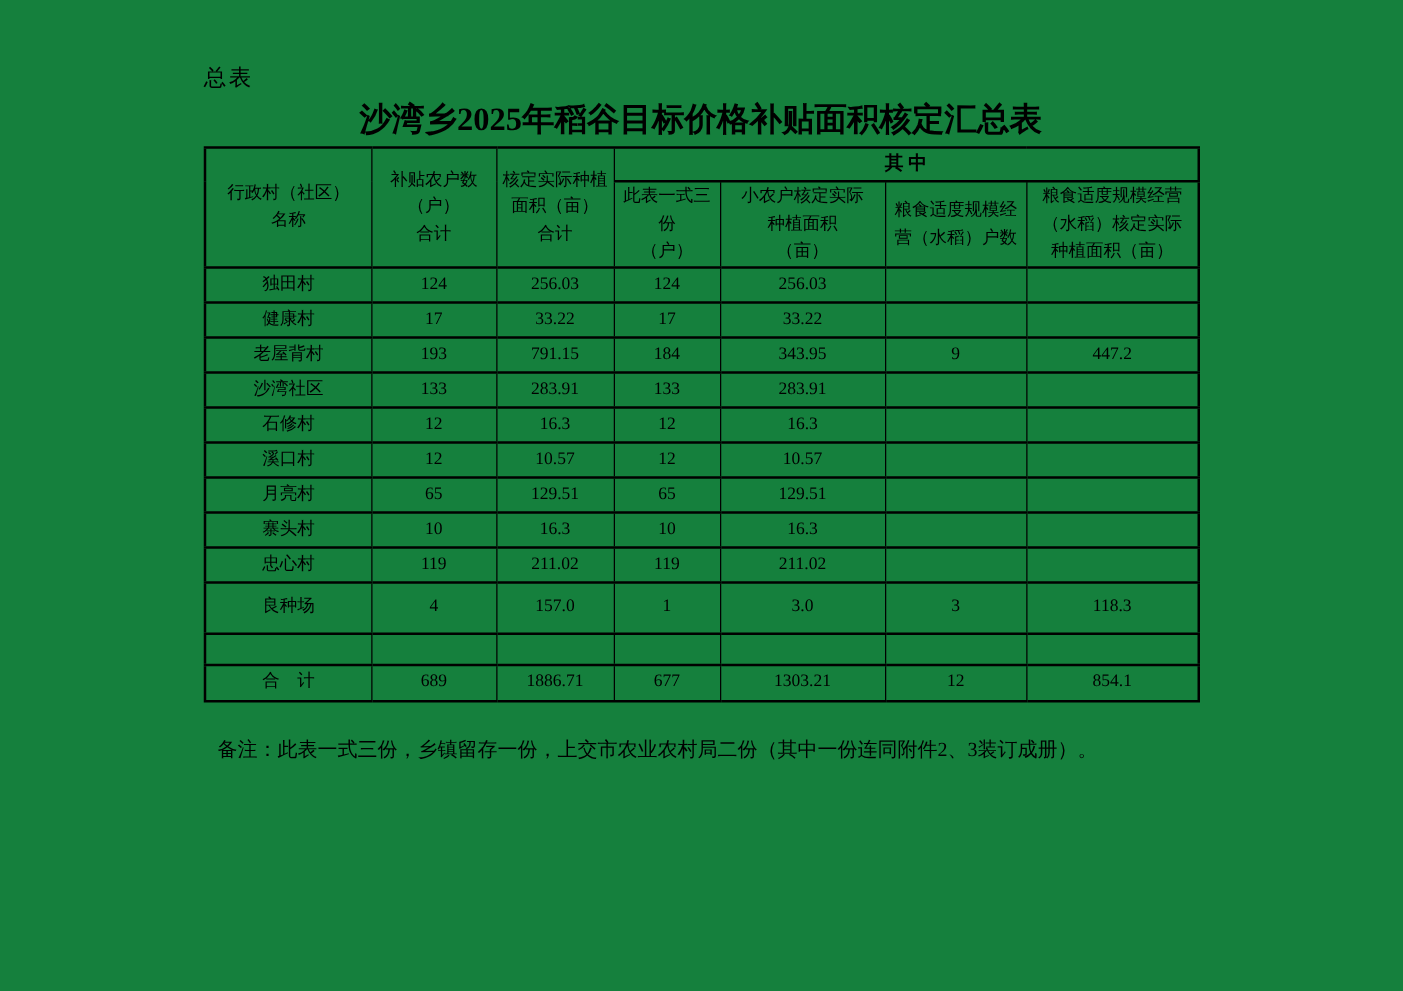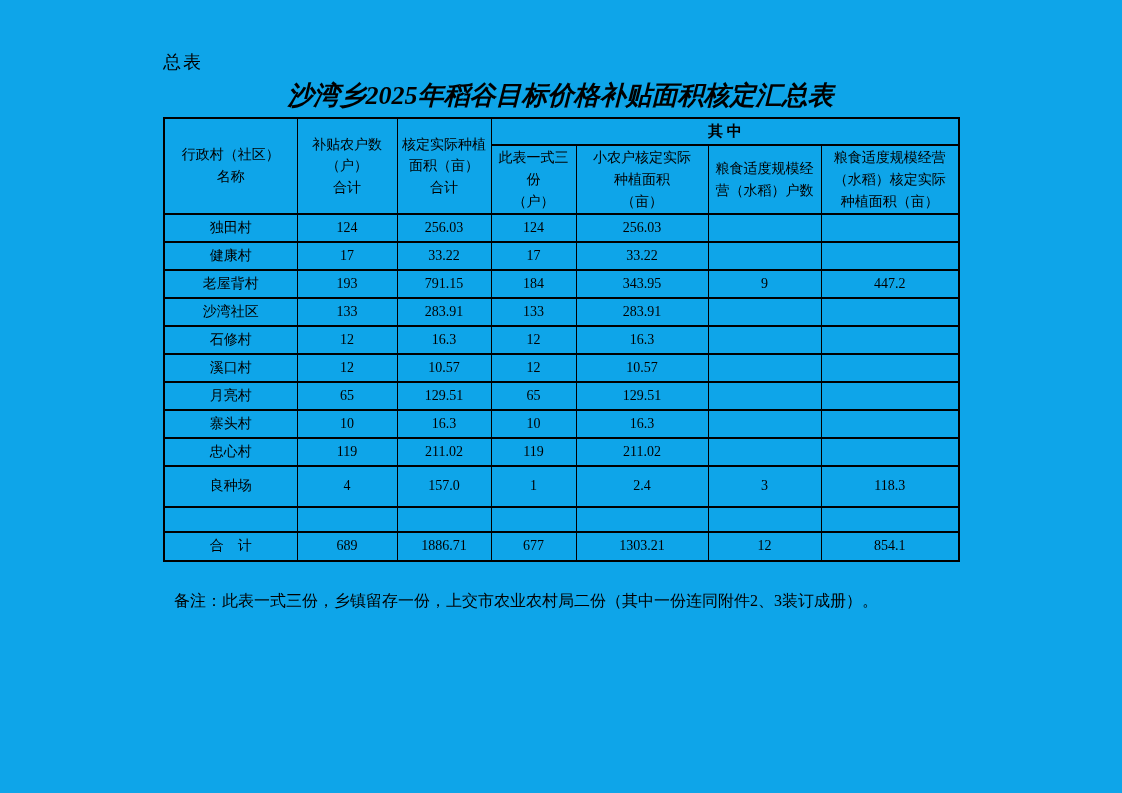--- a/index.html
+++ b/index.html
@@ -7,40 +7,39 @@
     margin: 0;
     padding: 0;
     background: #ffffff;
     font-family: "Liberation Serif", "DejaVu Serif", serif;
     color: #000000;
   }
   .page {
     position: relative;
     width: 1122px;
     height: 793px;
-    background: #0ea5e9;
+    background: #15803d;
     overflow: hidden;
   }
   .corner-label {
     position: absolute;
     left: 163px;
     top: 50px;
     font-size: 18px;
     letter-spacing: 2px;
   }
   .doc-title {
     position: absolute;
     left: 163px;
     top: 78px;
     width: 795px;
     text-align: center;
     font-size: 26px;
     font-weight: bold;
     white-space: nowrap;
-    font-style: italic;
   }
   table.summary {
     position: absolute;
     left: 163px;
     top: 117px;
     width: 795px;
     border-collapse: collapse;
     table-layout: fixed;
     border: 2px solid #000;
   }
@@ -203,21 +202,21 @@
         <td>119</td>
         <td>211.02</td>
         <td></td>
         <td></td>
       </tr>
       <tr class="r-lz">
         <td>良种场</td>
         <td>4</td>
         <td>157.0</td>
         <td>1</td>
-        <td>2.4</td>
+        <td>3.0</td>
         <td>3</td>
         <td>118.3</td>
       </tr>
       <tr class="r-empty">
         <td></td>
         <td></td>
         <td></td>
         <td></td>
         <td></td>
         <td></td>

